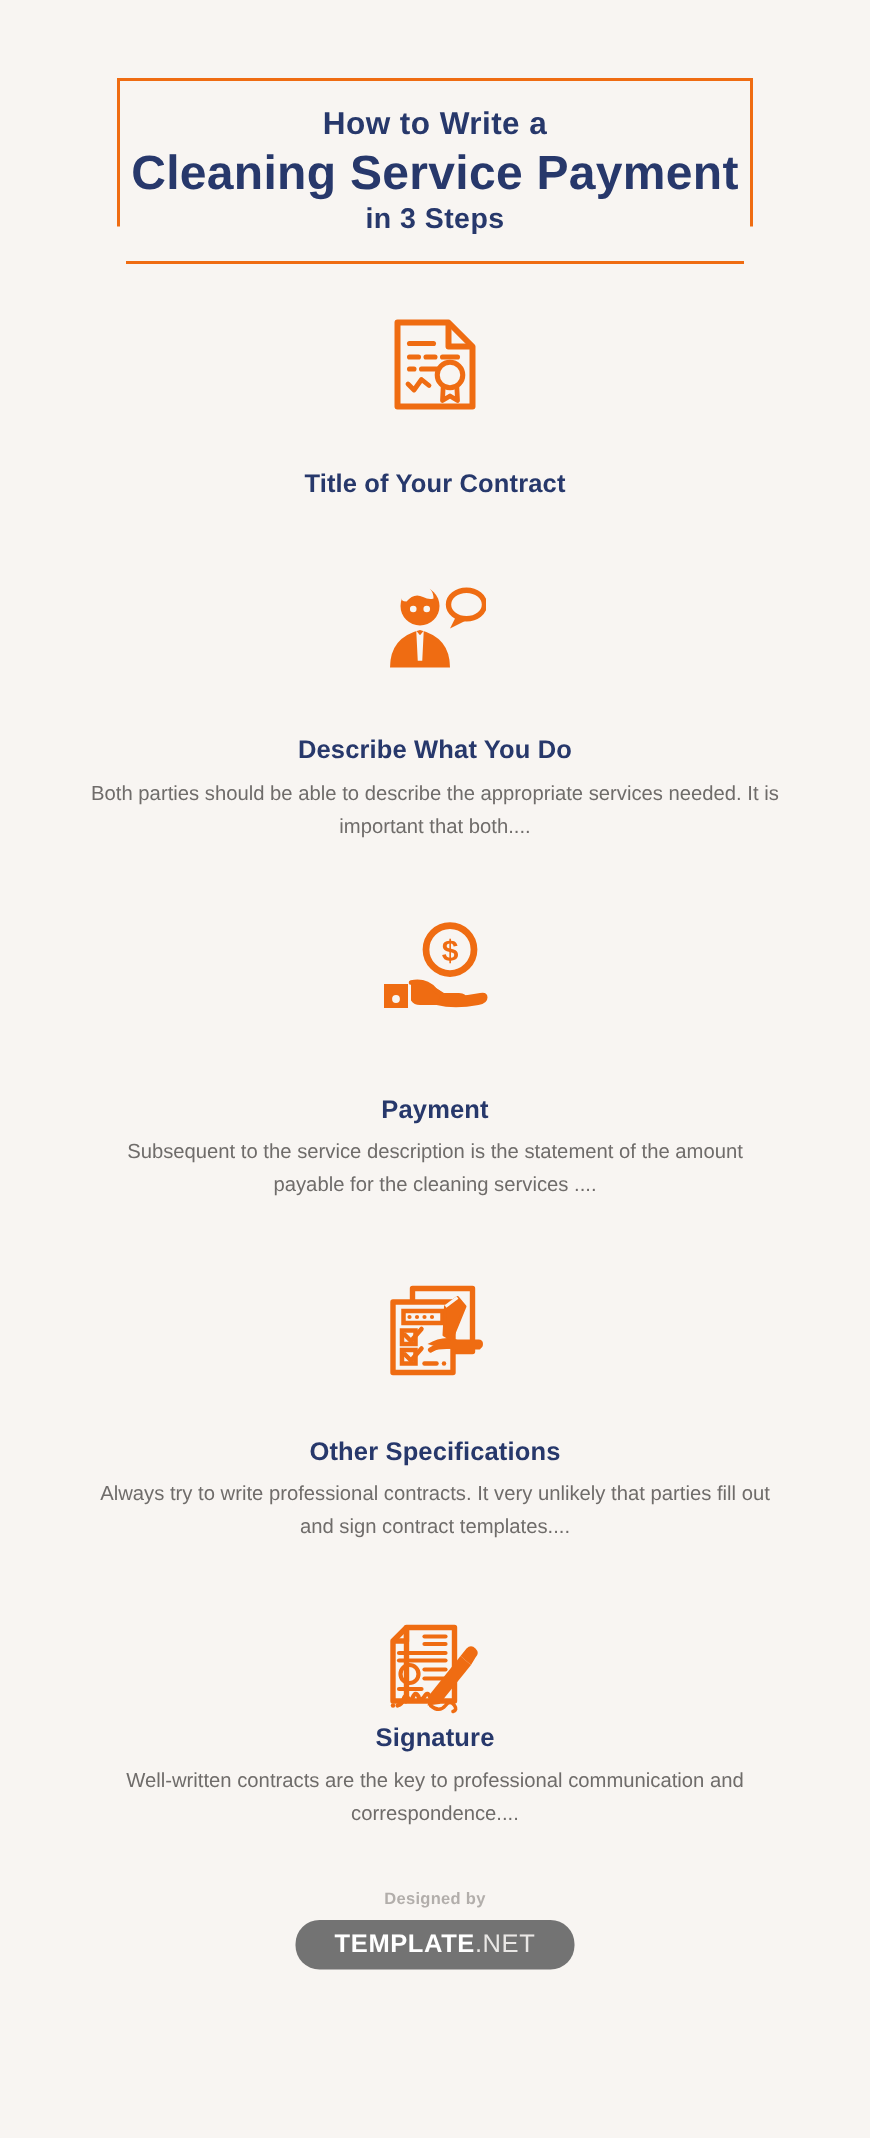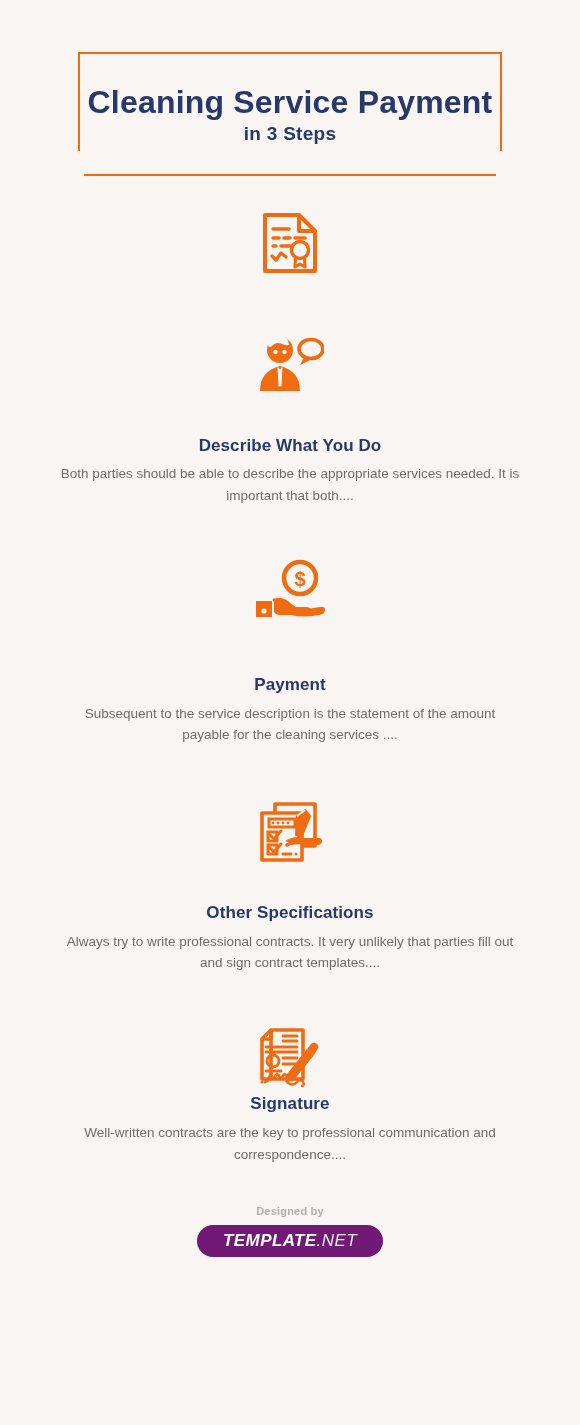--- a/index.html
+++ b/index.html
@@ -145,25 +145,24 @@
   }
   .designed-by {
     color: #b2aeab;
     font-size: 11px;
     font-weight: bold;
     letter-spacing: 0.2px;
     margin-bottom: 8px;
   }
   .brand-pill {
     display: inline-block;
-    background: #701a75;
+    background: #737373;
     border-radius: 16px;
     padding: 7px 26px 8px 26px;
     line-height: 1;
-    font-style: italic;
   }
   .brand-pill .b1 {
     color: #ffffff;
     font-size: 17px;
     font-weight: bold;
     letter-spacing: 0.4px;
   }
   .brand-pill .b2 {
     color: #e9e7e5;
     font-size: 17px;
@@ -175,20 +174,21 @@
 <body>
 
 <div class="page">
 
   <div class="header-wrap">
     <div class="header-frame">
       <span class="frame-gap left"></span>
       <span class="frame-gap right"></span>
     </div>
     <div class="header-text">
+      <div class="title-small">How to Write a</div>
       <div class="title-big">Cleaning Service Payment</div>
       <div class="title-sub">in 3 Steps</div>
     </div>
   </div>
 
   <div class="steps">
 
     <div class="step s1">
       <div class="step-icon">
         <svg width="58" height="62" viewBox="0 0 58 62" fill="none">
@@ -198,20 +198,21 @@
           <line x1="12" y1="26" x2="18" y2="26" stroke="#ef6c12" stroke-width="3.4" stroke-linecap="round"></line>
           <line x1="23" y1="26" x2="29" y2="26" stroke="#ef6c12" stroke-width="3.4" stroke-linecap="round"></line>
           <line x1="34" y1="26" x2="44" y2="26" stroke="#ef6c12" stroke-width="3.4" stroke-linecap="round"></line>
           <line x1="12" y1="34" x2="15" y2="34" stroke="#ef6c12" stroke-width="3.4" stroke-linecap="round"></line>
           <line x1="20" y1="34" x2="30" y2="34" stroke="#ef6c12" stroke-width="3.4" stroke-linecap="round"></line>
           <path d="M11 44 l4 4 l5 -7 l5 4" stroke="#ef6c12" stroke-width="3.2" stroke-linecap="round" stroke-linejoin="round" fill="none"></path>
           <circle cx="39" cy="38" r="8.5" stroke="#ef6c12" stroke-width="3.4" fill="none"></circle>
           <path d="M34.5 45 L34 55 L39 52 L44 55 L43.5 45" stroke="#ef6c12" stroke-width="3.2" stroke-linejoin="round" fill="none"></path>
         </svg>
       </div>
+      <div class="step-title">Title of Your Contract</div>
     </div>
 
     <div class="step s2">
       <div class="step-icon">
         <svg width="68" height="62" viewBox="0 0 68 62" fill="none">
           <circle cx="24" cy="17" r="13" fill="#ef6c12"></circle>
           <path d="M15 14 q5 -6 11 -3 q4 2 7 1 q0 -8 -9 -9 q-10 -1 -12 8 q-1 3 3 3 Z" fill="#f8f5f2"></path>
           <circle cx="19.5" cy="19" r="2.2" fill="#f8f5f2"></circle>
           <circle cx="28.5" cy="19" r="2.2" fill="#f8f5f2"></circle>
           <path d="M4 58 q0 -20 20 -25 q20 5 20 25 Z" fill="#ef6c12"></path>

